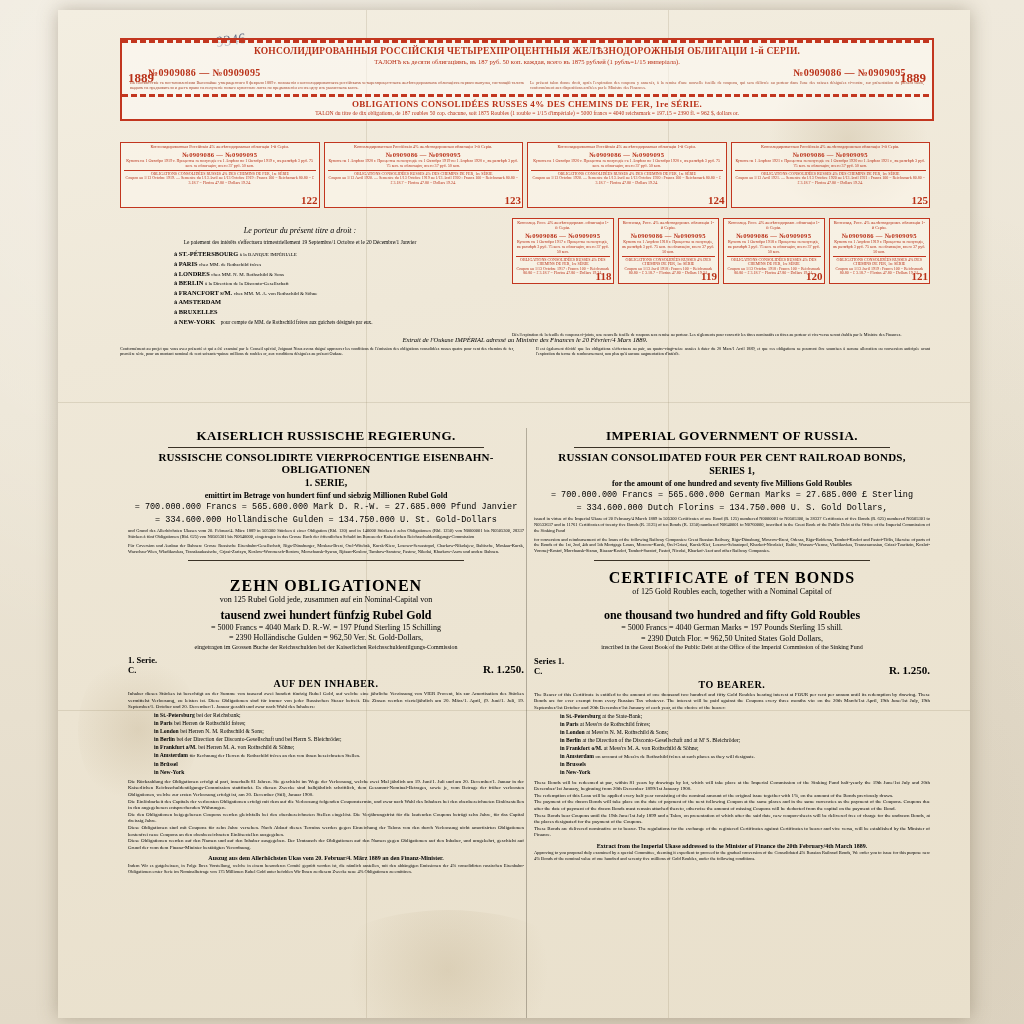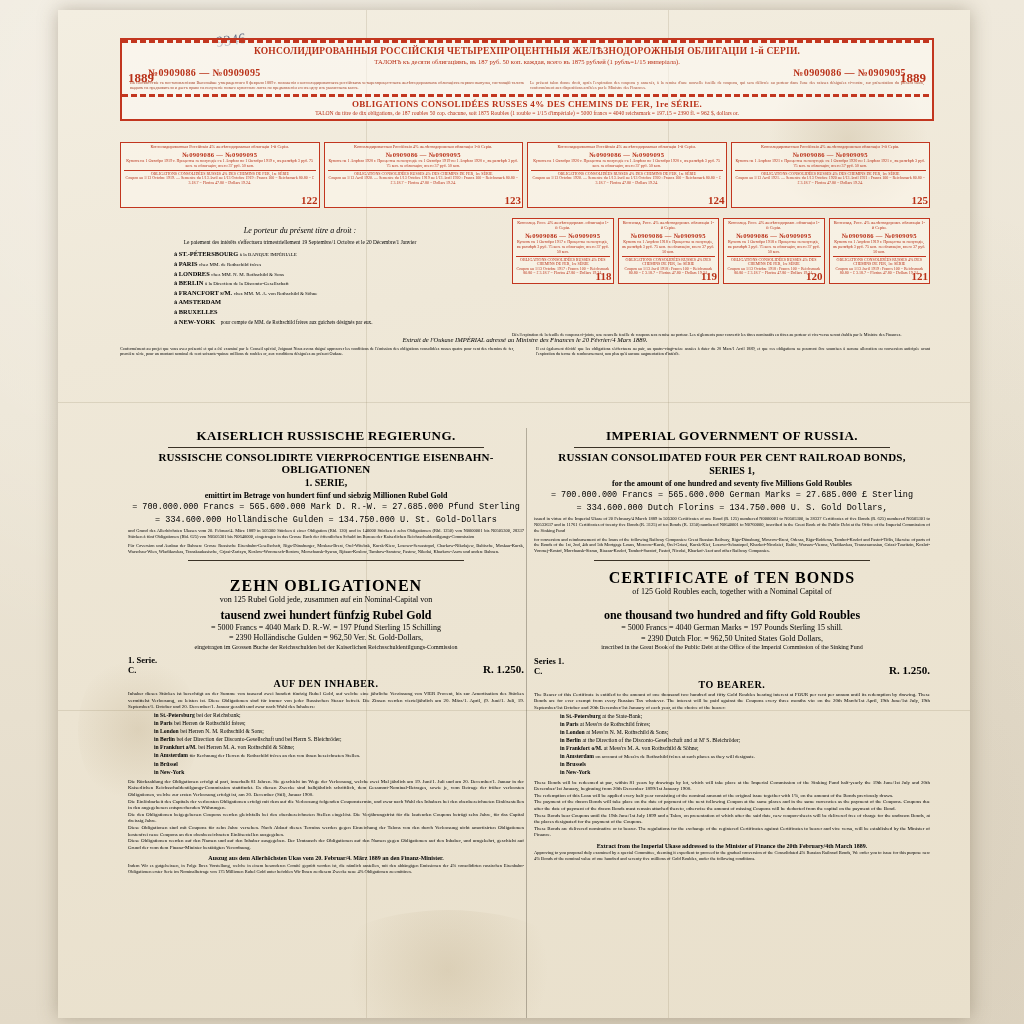--- a/index.html
+++ b/index.html
@@ -232,21 +232,21 @@
 
     <div class="mainblk">
       <div class="vrule"></div>
 
       <div class="col colL">
         <div class="h1">KAISERLICH RUSSISCHE REGIERUNG.</div>
         <div class="rule"></div>
         <div class="h2">RUSSISCHE CONSOLIDIRTE VIERPROCENTIGE EISENBAHN-OBLIGATIONEN</div>
         <div class="h3">1. SERIE,</div>
         <div class="ctr s8 bold" style="margin-top:3px">emittirt im Betrage von hundert fünf und siebzig Millionen Rubel Gold</div>
-        <div class="amtline">= 700.000.000 Francs = 565.600.000 Mark D. R.-W. = 27.685.000 Pfund Sterling</div>
+        <div class="amtline">= 700.000.000 Francs = 565.600.000 Mark D. R.-W. = 27.685.000 Pfund Janvier</div>
         <div class="amtline">= 334.600.000 Holländische Gulden = 134.750.000 U. St. Gold-Dollars</div>
         <div class="s45" style="margin-top:2px">und Grund des Allerhöchsten Ukases vom 20. Februar/4. März 1889 in 505300 Stücken à einer Obligation (Rbl. 120) und in 140000 Stücken à zehn Obligationen (Rbl. 1250) von N0000001 bis N0505300, 28337 Stücken à fünf Obligationen (Rbl. 625) von N0505301 bis N0640000, eingetragen in das Grosse Buch der öffentlichen Schuld im Bureau der Kaiserlichen Reichsschuldentilgungs-Commission</div>
         <div class="s45" style="margin-top:3px">Für Coversion und Ausbau der Bahnen: Grosse Russische Eisenbahn-Gesellschaft, Riga-Dünaburger, Moskau-Brest, Orel-Witebsk, Kursk-Kiew, Losowo-Sewastopol, Charkow-Nikolajew, Baltische, Moskau-Kursk, Warschau-Wien, Wladikawkas, Transkaukasische, Grjasi-Zarizyn, Koslow-Woronesch-Rostow, Morschansk-Sysran, Rjäsan-Koslow, Tambow-Saratow, Fastow, Nikolai, Kharkow-Asow und andere Bahnen.</div>
         <div class="rule" style="margin:6px 60px;"></div>
         <div class="big1" style="margin-top:16px">ZEHN OBLIGATIONEN</div>
         <div class="ctr s8">von 125 Rubel Gold jede, zusammen auf ein Nominal-Capital von</div>
         <div class="big2" style="margin-top:2px">tausend zwei hundert fünfzig Rubel Gold</div>
         <div class="ctr s8">= 5000 Francs = 4040 Mark D. R.-W. = 197 Pfund Sterling 15 Schilling</div>
         <div class="ctr s8">= 2390 Holländische Gulden = 962,50 Ver. St. Gold-Dollars,</div>
         <div class="ctr s6">eingetragen im Grossen Buche der Reichsschulden bei der Kaiserlichen Reichsschuldentilgungs-Commission</div>

